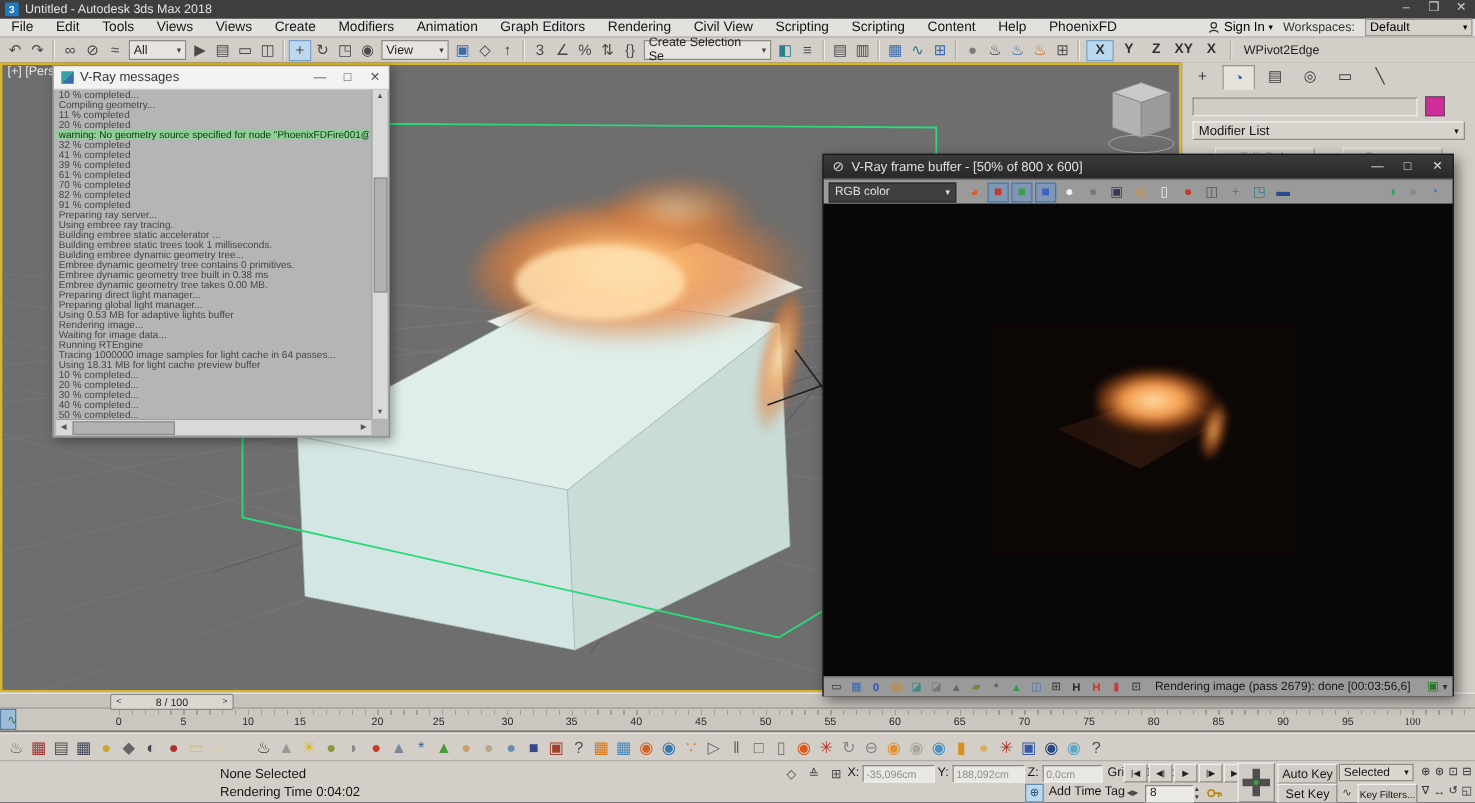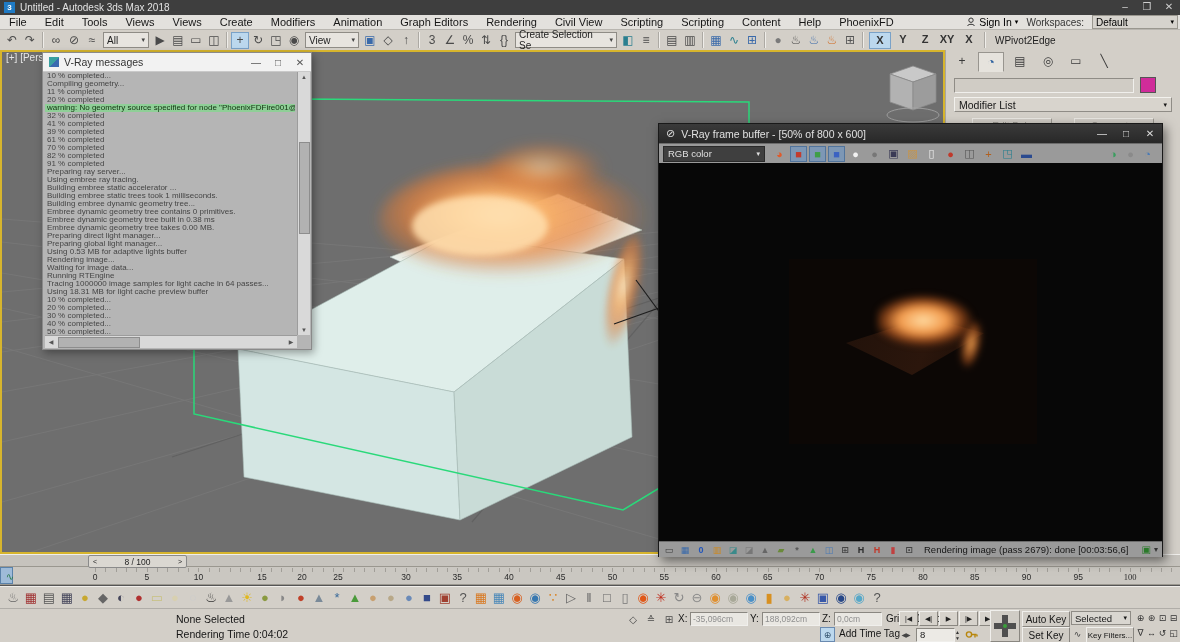--- a/index.html
+++ b/index.html
@@ -531,23 +531,23 @@
 <div id="timeslider" class="abs" style="top:555px;">
   <span class="ts-arr">&lt;</span>
   <span class="ts-val">8 / 100</span>
   <span class="ts-arr">&gt;</span>
 </div>
 <div id="ruler" class="abs">
   <div id="frame-ind"></div>
 <span class="tick" style="left: 95px;">0</span>
     <span class="tick" style="left: 146.75px;">5</span>
     <span class="tick" style="left: 198.5px;">10</span>
-    <span class="tick" style="left: 262px;">15</span>
+    <span class="tick" style="left: 240px;">15</span>
     <span class="tick" style="left: 302px;">20</span>
-    <span class="tick" style="left: 338px;">25</span>
+    <span class="tick" style="left: 351px;">25</span>
     <span class="tick" style="left: 406px;">30</span>
     <span class="tick" style="left: 457.25px;">35</span>
     <span class="tick" style="left: 509px;">40</span>
     <span class="tick" style="left: 560.75px;">45</span>
     <span class="tick" style="left: 612.5px;">50</span>
     <span class="tick" style="left: 664.25px;">55</span>
     <span class="tick" style="left: 716px;">60</span>
     <span class="tick" style="left: 767.75px;">65</span>
     <span class="tick" style="left: 819.5px;">70</span>
     <span class="tick" style="left: 871.25px;">75</span>

